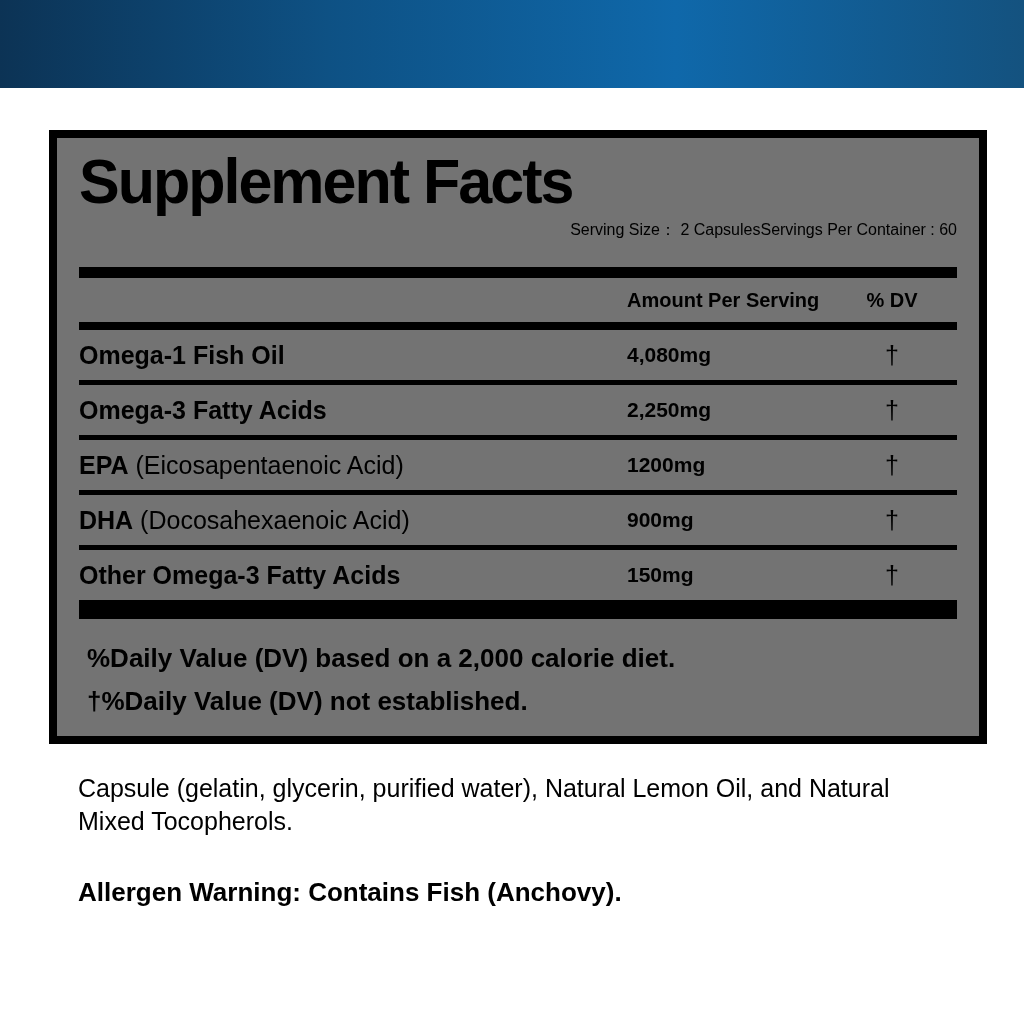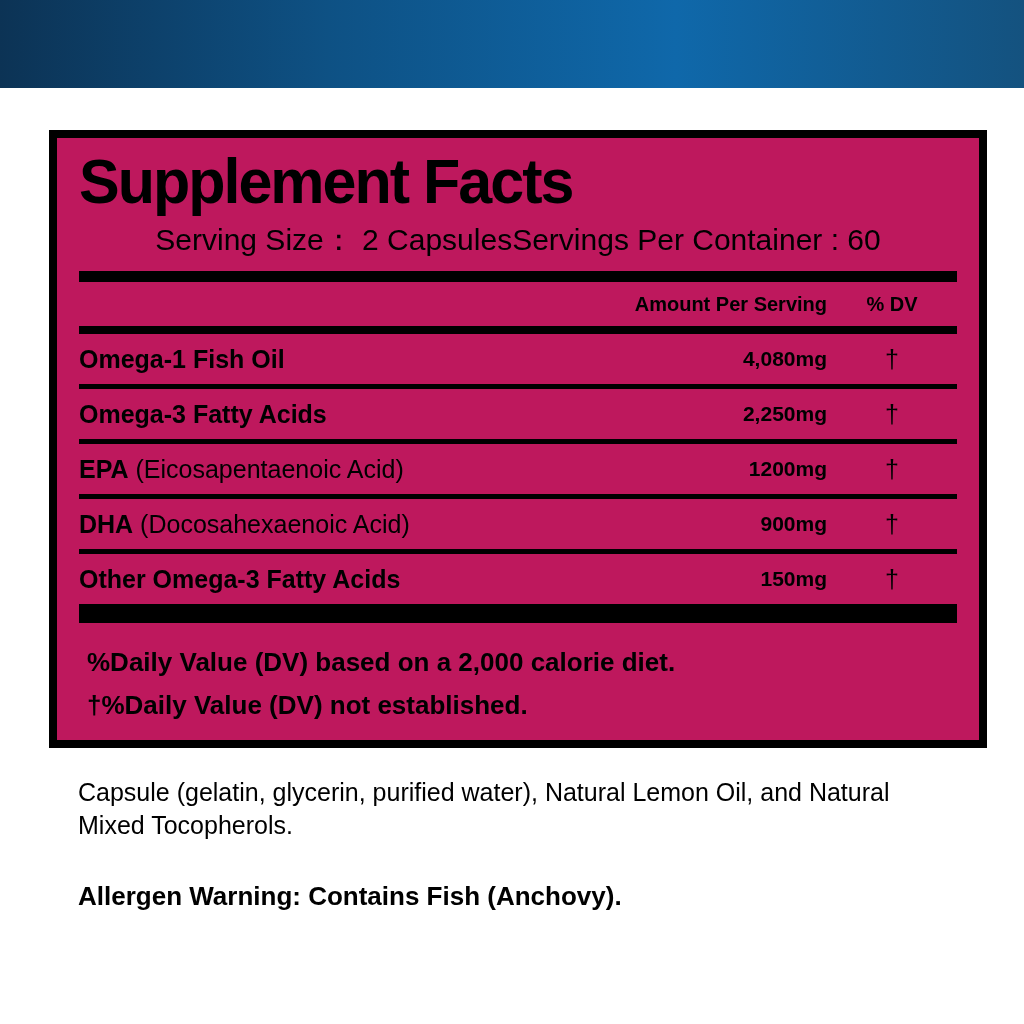--- a/index.html
+++ b/index.html
@@ -20,55 +20,55 @@
       var(--bar-mid1, #0E5184) 32%,
       var(--bar-mid2, #0F68AA) 66%,
       var(--bar-right, #14527F) 100%);
   }
   .facts-box {
     box-sizing: border-box;
     margin: 42px 37px 0 49px;
     width: 938px;
     border: 8px solid #000;
     padding: 2px 22px 0 22px;
-    background: #be185d;
+    background: #737373;
   }
   .title {
     font-size: 61px;
     font-weight: bold;
     letter-spacing: -2px;
     line-height: 1.05;
     margin: 8px 0 2px 0;
     transform: scaleY(1.04);
     transform-origin: left top;
   }
   .serving-row {
     display: flex;
-    justify-content: center;
+    justify-content: flex-end;
     align-items: baseline;
-    font-size: 30px;
-    margin: 8px 0 10px 0;
+    font-size: 16px;
+    margin: 8px 0 26px 0;
   }
   .bar-thick {
     height: 11px;
     background: #000;
   }
   .header-row {
     display: flex;
     align-items: center;
     height: 44px;
     font-weight: bold;
     font-size: 20px;
   }
   .rule-med {
     height: 8px;
     background: #000;
   }
   .cell-name { flex: 1; }
-  .cell-amount { width: 200px; text-align: right; }
+  .cell-amount { width: 200px; }
   .cell-dv { width: 130px; text-align: center; }
   .t-row {
     display: flex;
     align-items: center;
     height: 50px;
     border-bottom: 5px solid #000;
   }
   .t-row:last-of-type { border-bottom: none; }
   .t-row .nm { font-weight: bold; font-size: 25px; }
   .t-row .sfx { font-weight: normal; font-size: 25px; margin-top: 28px; }

